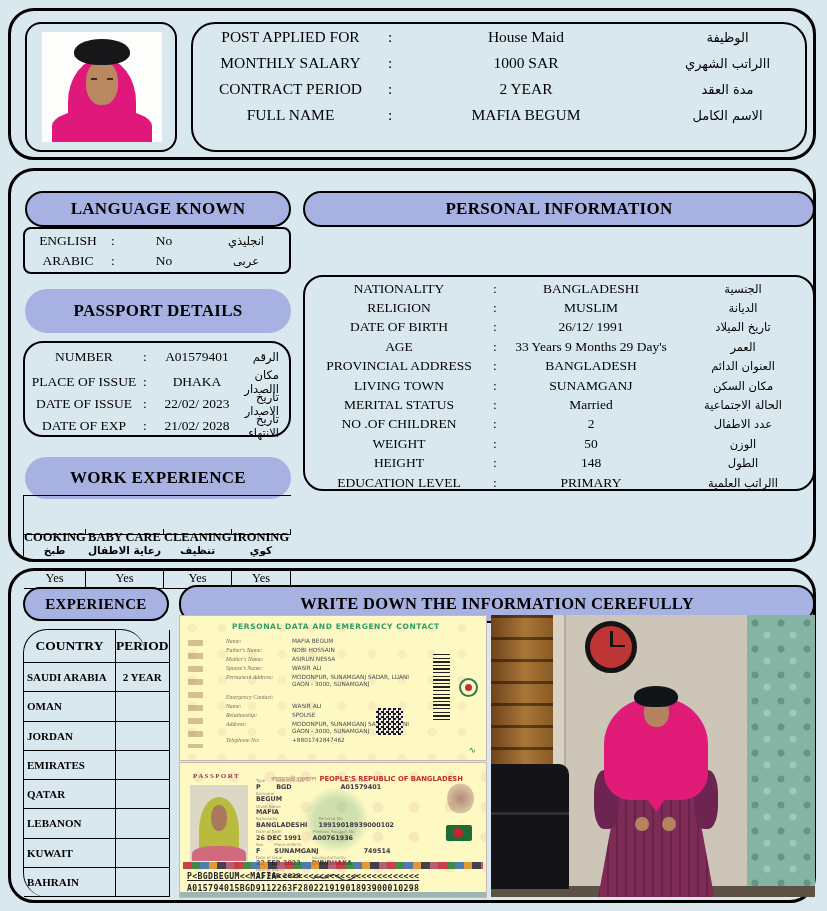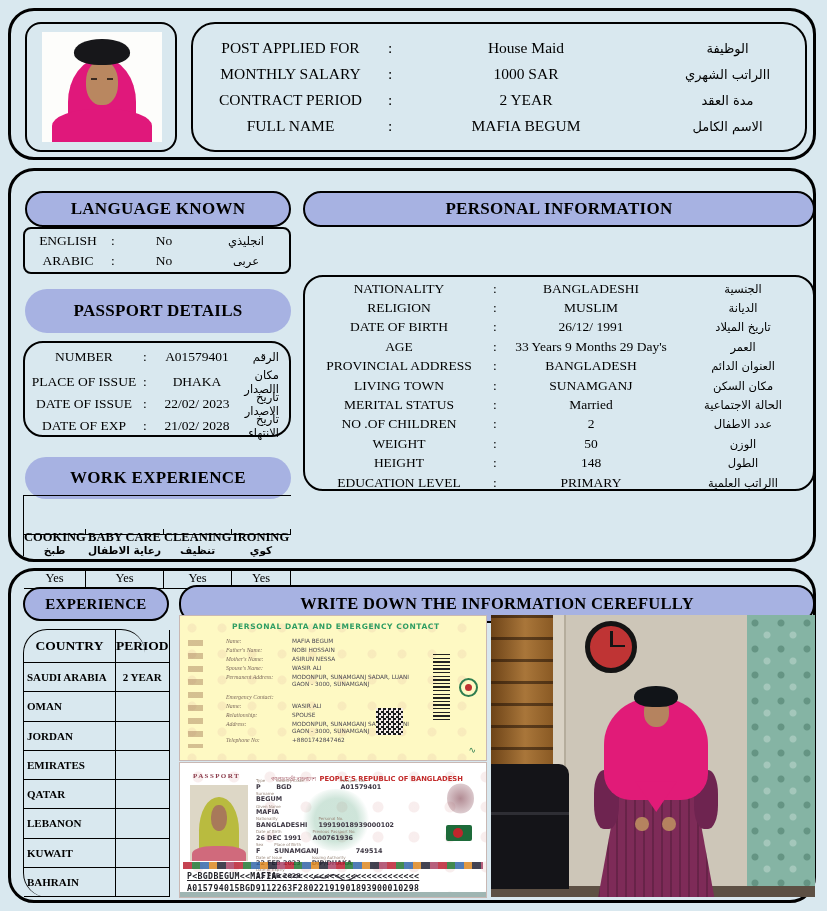--- a/index.html
+++ b/index.html
@@ -16,21 +16,21 @@
   .ar { font-family:"DejaVu Sans",sans-serif; font-size:12px; }
   
   .photo-frame { left:14px; top:11px; width:152px; height:130px; border:2.5px solid #000; border-radius:16px; }
   .portrait { position:absolute; left:15px; top:8px; width:120px; height:110px; background:#fdfdfb; overflow:hidden; }
   .pt-hijab { position:absolute; left:22%; top:24%; width:56%; height:80%; background:#e0187b; border-radius:50% 50% 12% 12%; }
   .pt-shoulder { position:absolute; left:8%; bottom:-4%; width:84%; height:34%; background:#e0187b; border-radius:45% 45% 0 0; }
   .pt-face { position:absolute; left:37%; top:26%; width:26%; height:40%; background:#b98760; border-radius:46%; }
   .pt-eyes { position:absolute; left:41%; top:42%; width:18%; height:2px;
              background:linear-gradient(90deg,#3a2a20 28%,transparent 28%,transparent 72%,#3a2a20 72%); }
   .pt-cap { position:absolute; left:27%; top:6%; width:46%; height:24%; background:#17171a; border-radius:50% 50% 44% 44%; }
-  .info-box { left:180px; top:11px; width:616px; height:130px; border-radius:24px; padding-top:11px; }
+  .info-box { left:180px; top:11px; width:616px; height:130px; border-radius:24px; padding-top:0; }
   .t-row { display:grid; grid-template-columns:195px 14px 1fr 155px; height:26px; align-items:center; font-size:15.5px; }
   .t-row .lbl { text-align:center; }
   .t-row .val { text-align:center; }
   .t-row .ar { text-align:center; font-size:13px; }
   
   .l-row { display:grid; grid-template-columns:86px 14px 1fr 86px; height:20px; align-items:center; font-size:13.5px; }
   .l-row .lbl,.l-row .val { text-align:center; }
   .l-row .ar { text-align:center; font-size:11.5px; }
   .ps-row { display:grid; grid-template-columns:118px 10px 88px 1fr; height:22px; align-items:center; font-size:13.5px; }
   .ps-row .lbl,.ps-row .val { text-align:center; }
@@ -67,21 +67,21 @@
   .s1-v { font-size:5.8px; color:#4c4a54; line-height:7.4px; font-family:"DejaVu Sans",sans-serif; }
   .s1-gap { height:4px; }
   .s1-barcode { position:absolute; right:36px; top:38px; width:17px; height:66px;
      background:repeating-linear-gradient(to bottom,#222 0 1.5px, transparent 1.5px 3.6px); }
   .s1-seal { position:absolute; right:8px; top:62px; width:19px; height:19px; border:2px solid #2e7d4f; border-radius:50%; }
   .s1-seal::after { content:""; position:absolute; left:4px; top:4px; width:7px; height:7px; background:#c03030; border-radius:50%; }
   .s1-qr { position:absolute; left:196px; top:92px; width:27px; height:27px;
      background:repeating-conic-gradient(#1c1c1c 0% 25%, #f3ebe7 0% 50%); background-size:5px 5px; }
   .s1-sig { position:absolute; right:10px; bottom:5px; color:#2e7d4f; font-size:9px; }
   
-  .scan2 { left:168px; top:191px; width:308px; height:136px; background:#ffffff; border:1px solid #c9b8b4; overflow:hidden; }
+  .scan2 { left:168px; top:191px; width:308px; height:136px; background:#fef9c3; border:1px solid #c9b8b4; overflow:hidden; }
   .scan2::before { content:""; position:absolute; inset:0;
      background:radial-gradient(circle at 18px 14px, rgba(210,140,140,.15) 5px, transparent 6px); background-size:36px 30px; }
   .s2-passport { position:absolute; top:9px; left:13px; font-size:7px; font-weight:bold; color:#8a3a4a; letter-spacing:1.4px; }
   .s2-header { position:absolute; top:4px; left:74px; right:6px; text-align:center; white-space:nowrap; }
   .bn { font-family:"DejaVu Sans",sans-serif; font-size:5.5px; color:#8a2a3a; letter-spacing:-.5px; opacity:.85; }
   .s2-hen { font-size:6.8px; font-weight:bold; color:#c22a2a; font-family:"DejaVu Sans",sans-serif; }
   .s2-photo { position:absolute; left:10px; top:22px; width:58px; height:76px; background:#ddd7c6; overflow:hidden; }
   .s2p-hijab { position:absolute; left:16%; top:16%; width:68%; height:88%; background:#b9bb3f; border-radius:50% 50% 10% 10%; }
   .s2p-face { position:absolute; left:36%; top:26%; width:28%; height:34%; background:#a8795a; border-radius:46%; }
   .s2p-dress { position:absolute; left:4%; bottom:-6%; width:92%; height:26%; background:#d06a7c; border-radius:40% 40% 0 0; }
@@ -458,21 +458,21 @@
         </div>
         <div class="s2-row">
           <div class="f">
               <div class="fl">Sex</div>
             <div class="fv">F</div>
             </div>
           <div class="f">
               <div class="fl">Place of Birth</div>
             <div class="fv">SUNAMGANJ</div>
             </div>
-          <div class="f" style="margin-left:26px;">
+          <div class="f" style="margin-left:34px;">
               <div class="fl">&nbsp;</div>
             <div class="fv">749514</div>
             </div>
         </div>
         <div class="s2-row">
           <div class="f">
               <div class="fl">Date of Issue</div>
             <div class="fv">22 FEB 2023</div>
             </div>
           <div class="f">

